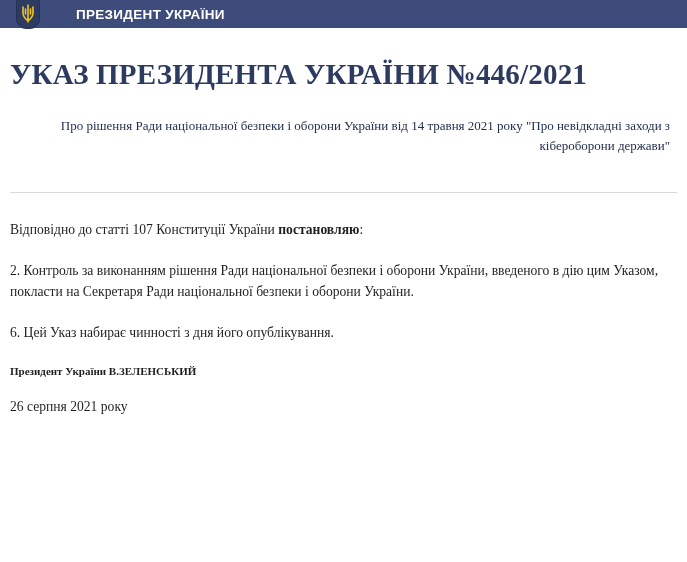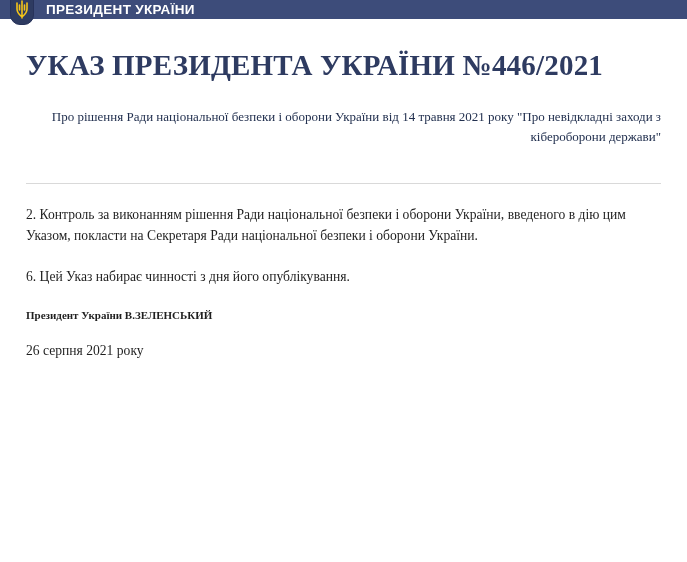--- a/index.html
+++ b/index.html
@@ -10,26 +10,27 @@
   body {
     width: 687px;
     height: 562px;
     font-family: "Liberation Serif", serif;
     color: #1a1a1a;
     overflow: hidden;
   }
 
   
   .topbar {
-    height: 19px;
+    height: 28px;
     background: #3d4c7a;
     display: flex;
     align-items: center;
-    padding-left: 10px;
+    padding-left: 16px;
     box-sizing: border-box;
+    gap: 24px;
   }
   .emblem {
     width: 22px;
     height: 28px;
     background: #2e3b61;
     border: 1px solid #27325a;
     border-radius: 2px 2px 10px 10px;
     display: flex;
     align-items: center;
     justify-content: center;
@@ -40,21 +41,21 @@
     margin-left: 12px;
     color: #ffffff;
     font-family: "Liberation Sans", sans-serif;
     font-weight: bold;
     font-size: 13.5px;
     letter-spacing: 0.3px;
   }
 
   
   .page {
-    padding: 0 26px;
+    padding: 0 10px;
     box-sizing: border-box;
   }
 
   h1.doc-title {
     font-family: "Liberation Serif", serif;
     font-weight: bold;
     font-size: 29px;
     line-height: 1.15;
     color: #2e3b61;
     margin: 30px 0 0 0;
@@ -112,20 +113,21 @@
 </div>
 
 <div class="page">
 
   <h1 class="doc-title">УКАЗ ПРЕЗИДЕНТА УКРАЇНИ №446/2021</h1>
 
   <p class="doc-subtitle">Про рішення Ради національної безпеки і оборони України від 14 травня 2021 року "Про невідкладні заходи з кібероборони держави"</p>
 
   <hr class="divider">
 
+  <p class="body-text"><span>Відповідно до статті 107 Конституції України </span><b>постановляю</b><span>:</span></p>
 
   <p class="body-text p-gap">2. Контроль за виконанням рішення Ради національної безпеки і оборони України, введеного в дію цим Указом, покласти на Секретаря Ради національної безпеки і оборони України.</p>
   <p class="body-text p-gap">6. Цей Указ набирає чинності з дня його опублікування.</p>
 
   <p class="signature">Президент України В.ЗЕЛЕНСЬКИЙ</p>
   <p class="date-line">26 серпня 2021 року</p>
 
 </div>
 
 </body></html>

